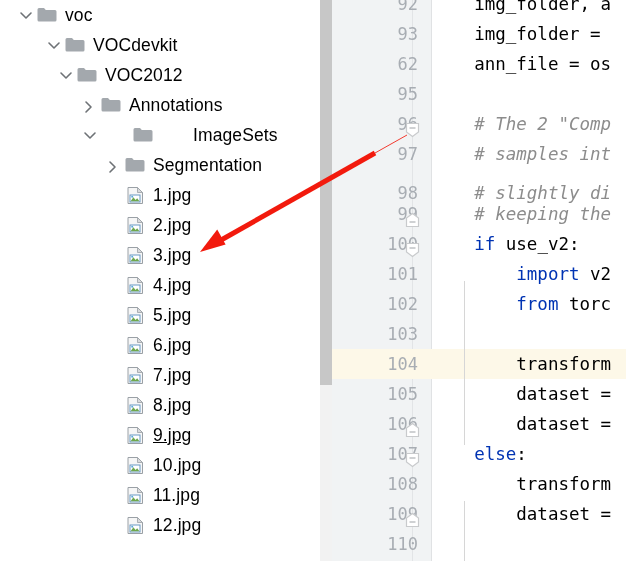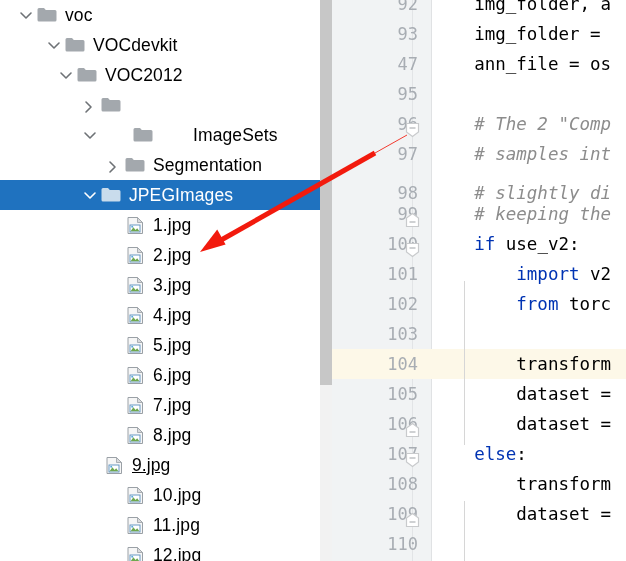--- a/index.html
+++ b/index.html
@@ -186,20 +186,21 @@
           <span class="twisty" style="color: rgb(110, 114, 118);">
             <svg width="10" height="14" viewBox="0 0 10 14">
               <path d="M3 2 L8 7 L3 12" fill="none" stroke="currentColor" stroke-width="1.6" stroke-linecap="round" stroke-linejoin="round"></path>
             </svg>
           </span>
           <span class="folder-ic">
             <svg width="20" height="16" viewBox="0 0 20 16">
               <path d="M0.5 2.5 A1.5 1.5 0 0 1 2 1 H7 L8.8 3 H18 A1.5 1.5 0 0 1 19.5 4.5 V13 A1.5 1.5 0 0 1 18 14.5 H2 A1.5 1.5 0 0 1 0.5 13 Z" fill="#a3a8ad"></path>
             </svg>
           </span>
+          <span class="tree-label">Annotations</span>
         </div>
         <div class="tree-row" style="padding-left: 80px; gap: 32px;">
           <span class="twisty" style="color: rgb(110, 114, 118);">
             <svg width="14" height="10" viewBox="0 0 14 10">
               <path d="M2 3 L7 8 L12 3" fill="none" stroke="currentColor" stroke-width="1.6" stroke-linecap="round" stroke-linejoin="round"></path>
             </svg>
           </span>
           <span class="folder-ic">
             <svg width="20" height="16" viewBox="0 0 20 16">
               <path d="M0.5 2.5 A1.5 1.5 0 0 1 2 1 H7 L8.8 3 H18 A1.5 1.5 0 0 1 19.5 4.5 V13 A1.5 1.5 0 0 1 18 14.5 H2 A1.5 1.5 0 0 1 0.5 13 Z" fill="#a3a8ad"></path>
@@ -213,33 +214,20 @@
               <path d="M3 2 L8 7 L3 12" fill="none" stroke="currentColor" stroke-width="1.6" stroke-linecap="round" stroke-linejoin="round"></path>
             </svg>
           </span>
           <span class="folder-ic">
             <svg width="20" height="16" viewBox="0 0 20 16">
               <path d="M0.5 2.5 A1.5 1.5 0 0 1 2 1 H7 L8.8 3 H18 A1.5 1.5 0 0 1 19.5 4.5 V13 A1.5 1.5 0 0 1 18 14.5 H2 A1.5 1.5 0 0 1 0.5 13 Z" fill="#a3a8ad"></path>
             </svg>
           </span>
           <span class="tree-label">Segmentation</span>
         </div>
-        <div class="tree-row selected" style="padding-left: 80px;">
-          <span class="twisty" style="color: rgb(255, 255, 255);">
-            <svg width="14" height="10" viewBox="0 0 14 10">
-              <path d="M2 3 L7 8 L12 3" fill="none" stroke="currentColor" stroke-width="1.6" stroke-linecap="round" stroke-linejoin="round"></path>
-            </svg>
-          </span>
-          <span class="folder-ic">
-            <svg width="20" height="16" viewBox="0 0 20 16">
-              <path d="M0.5 2.5 A1.5 1.5 0 0 1 2 1 H7 L8.8 3 H18 A1.5 1.5 0 0 1 19.5 4.5 V13 A1.5 1.5 0 0 1 18 14.5 H2 A1.5 1.5 0 0 1 0.5 13 Z" fill="#c9dcec"></path>
-            </svg>
-          </span>
-          <span class="tree-label">JPEGImages</span>
-        </div>
         <div class="tree-row" style="padding-left: 104px;">
           <span class="twisty empty" style="color: rgb(110, 114, 118);"></span>
           <span class="file-ic">
             <svg width="17" height="19" viewBox="0 0 17 19">
               <path d="M1 1.5 H10.5 L15.5 6.5 V17.5 H1 Z" fill="#f6f6f6" stroke="#9aa0a6" stroke-width="1"></path>
               <path d="M10.5 1.5 L15.5 6.5 H10.5 Z" fill="#d8dadc" stroke="#9aa0a6" stroke-width="0.8"></path>
               <rect x="3" y="9" width="10" height="7" fill="#ffffff" stroke="#5a8fbd" stroke-width="0.9"></rect>
               <path d="M3.6 15.3 L6.4 11.2 L8.6 14 L10.2 12.3 L12.4 15.3 Z" fill="#6ea84f"></path>
               <circle cx="5.2" cy="10.8" r="1" fill="#5aa8d8"></circle>
             </svg>
@@ -330,21 +318,21 @@
             <svg width="17" height="19" viewBox="0 0 17 19">
               <path d="M1 1.5 H10.5 L15.5 6.5 V17.5 H1 Z" fill="#f6f6f6" stroke="#9aa0a6" stroke-width="1"></path>
               <path d="M10.5 1.5 L15.5 6.5 H10.5 Z" fill="#d8dadc" stroke="#9aa0a6" stroke-width="0.8"></path>
               <rect x="3" y="9" width="10" height="7" fill="#ffffff" stroke="#5a8fbd" stroke-width="0.9"></rect>
               <path d="M3.6 15.3 L6.4 11.2 L8.6 14 L10.2 12.3 L12.4 15.3 Z" fill="#6ea84f"></path>
               <circle cx="5.2" cy="10.8" r="1" fill="#5aa8d8"></circle>
             </svg>
           </span>
           <span class="tree-label">8.jpg</span>
         </div>
-        <div class="tree-row" style="padding-left: 83px; text-decoration: underline;">
+        <div class="tree-row" style="padding-left: 104px; text-decoration: underline;">
           <span class="twisty empty" style="color: rgb(110, 114, 118);"></span>
           <span class="file-ic">
             <svg width="17" height="19" viewBox="0 0 17 19">
               <path d="M1 1.5 H10.5 L15.5 6.5 V17.5 H1 Z" fill="#f6f6f6" stroke="#9aa0a6" stroke-width="1"></path>
               <path d="M10.5 1.5 L15.5 6.5 H10.5 Z" fill="#d8dadc" stroke="#9aa0a6" stroke-width="0.8"></path>
               <rect x="3" y="9" width="10" height="7" fill="#ffffff" stroke="#5a8fbd" stroke-width="0.9"></rect>
               <path d="M3.6 15.3 L6.4 11.2 L8.6 14 L10.2 12.3 L12.4 15.3 Z" fill="#6ea84f"></path>
               <circle cx="5.2" cy="10.8" r="1" fill="#5aa8d8"></circle>
             </svg>
           </span>
@@ -395,21 +383,21 @@
     </div>
   </div>
 
   <div id="editor">
     <div id="gutter"></div>
     <div id="gutter-edge"></div>
     <div id="fold-rail"></div>
     <div id="code-lines">
         <div class="code-line" style="top: -11px;"><span class="ln-num">92</span><span class="code-text"><span class="">    img_folder, a</span></span></div>
         <div class="code-line" style="top: 19px;"><span class="ln-num">93</span><span class="code-text"><span class="">    img_folder = </span></span></div>
-        <div class="code-line" style="top: 49px;"><span class="ln-num">47</span><span class="code-text"><span class="">    ann_file = os</span></span></div>
+        <div class="code-line" style="top: 49px;"><span class="ln-num">62</span><span class="code-text"><span class="">    ann_file = os</span></span></div>
         <div class="code-line" style="top: 79px;"><span class="ln-num">95</span><span class="code-text"><span class=""></span></span></div>
         <div class="code-line" style="top: 109px;"><span class="ln-num">96</span><span class="code-text"><span class="cmt">    # The 2 "Comp</span></span><span class="fold"><svg width="15" height="16" viewBox="0 0 15 16">
               <path d="M1.5 1.5 H13.5 V10 L7.5 14.5 L1.5 10 Z" fill="#ffffff" stroke="#c8cacc" stroke-width="1.2"></path>
               <line x1="4.5" y1="6" x2="10.5" y2="6" stroke="#b0b3b6" stroke-width="1.2"></line>
             </svg></span></div>
         <div class="code-line" style="top: 139px;"><span class="ln-num">97</span><span class="code-text"><span class="cmt">    # samples int</span></span></div>
         <div class="code-line" style="top: 178px;"><span class="ln-num">98</span><span class="code-text"><span class="cmt">    # slightly di</span></span></div>
         <div class="code-line" style="top: 199px;"><span class="ln-num">99</span><span class="code-text"><span class="cmt">    # keeping the</span></span><span class="fold"><svg width="15" height="16" viewBox="0 0 15 16">
               <path d="M7.5 1.5 L13.5 6 V14.5 H1.5 V6 Z" fill="#ffffff" stroke="#c8cacc" stroke-width="1.2"></path>
               <line x1="4.5" y1="10" x2="10.5" y2="10" stroke="#b0b3b6" stroke-width="1.2"></line>

